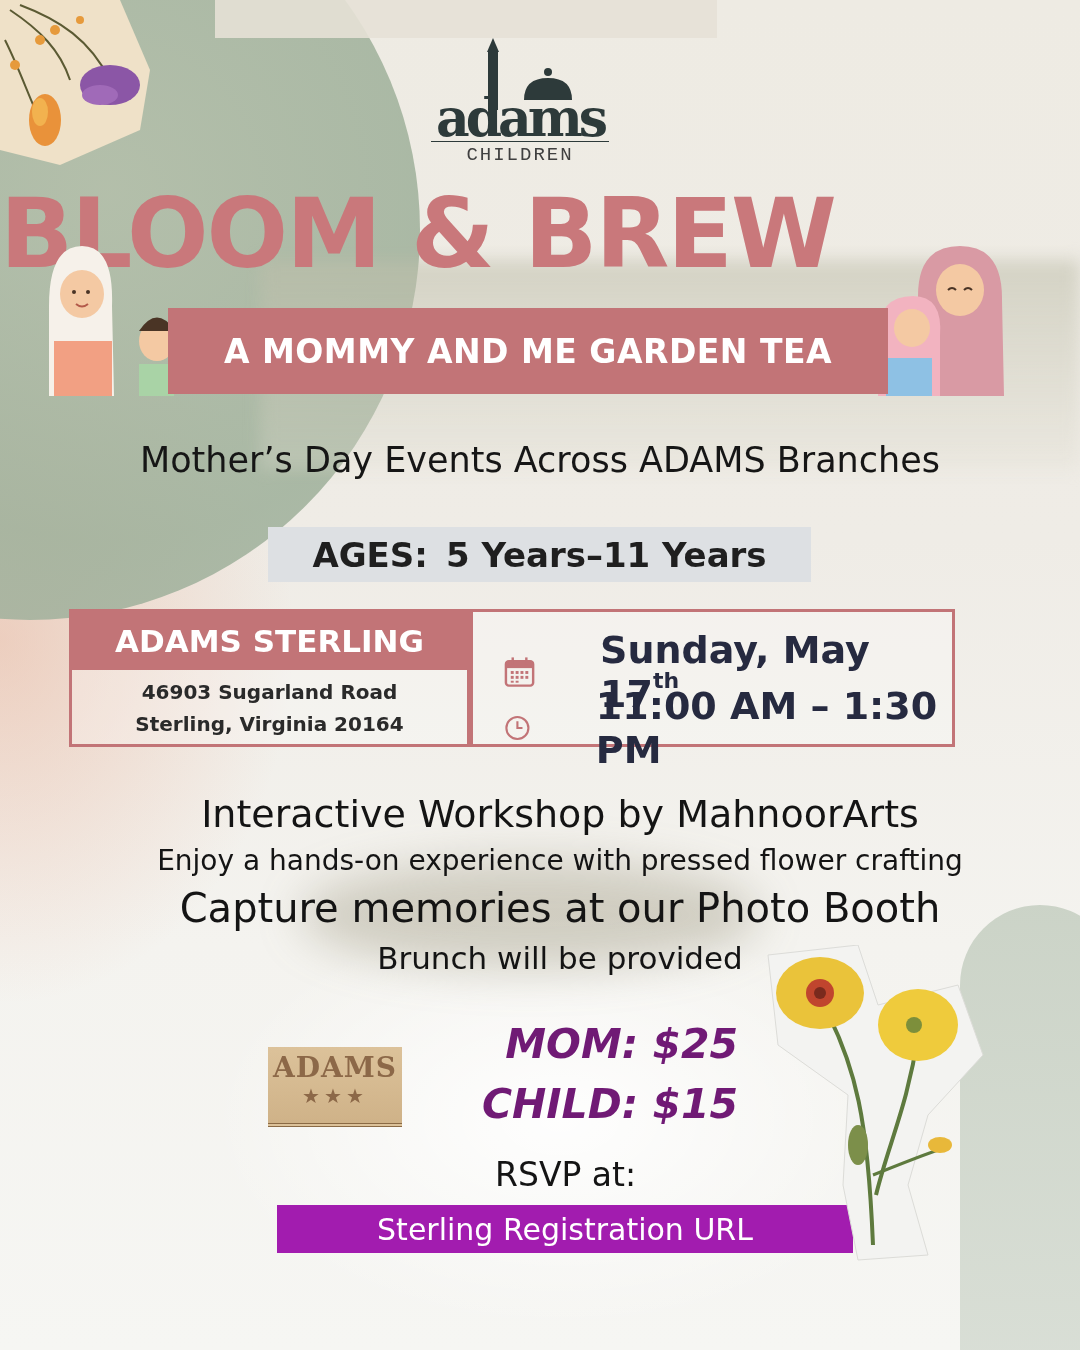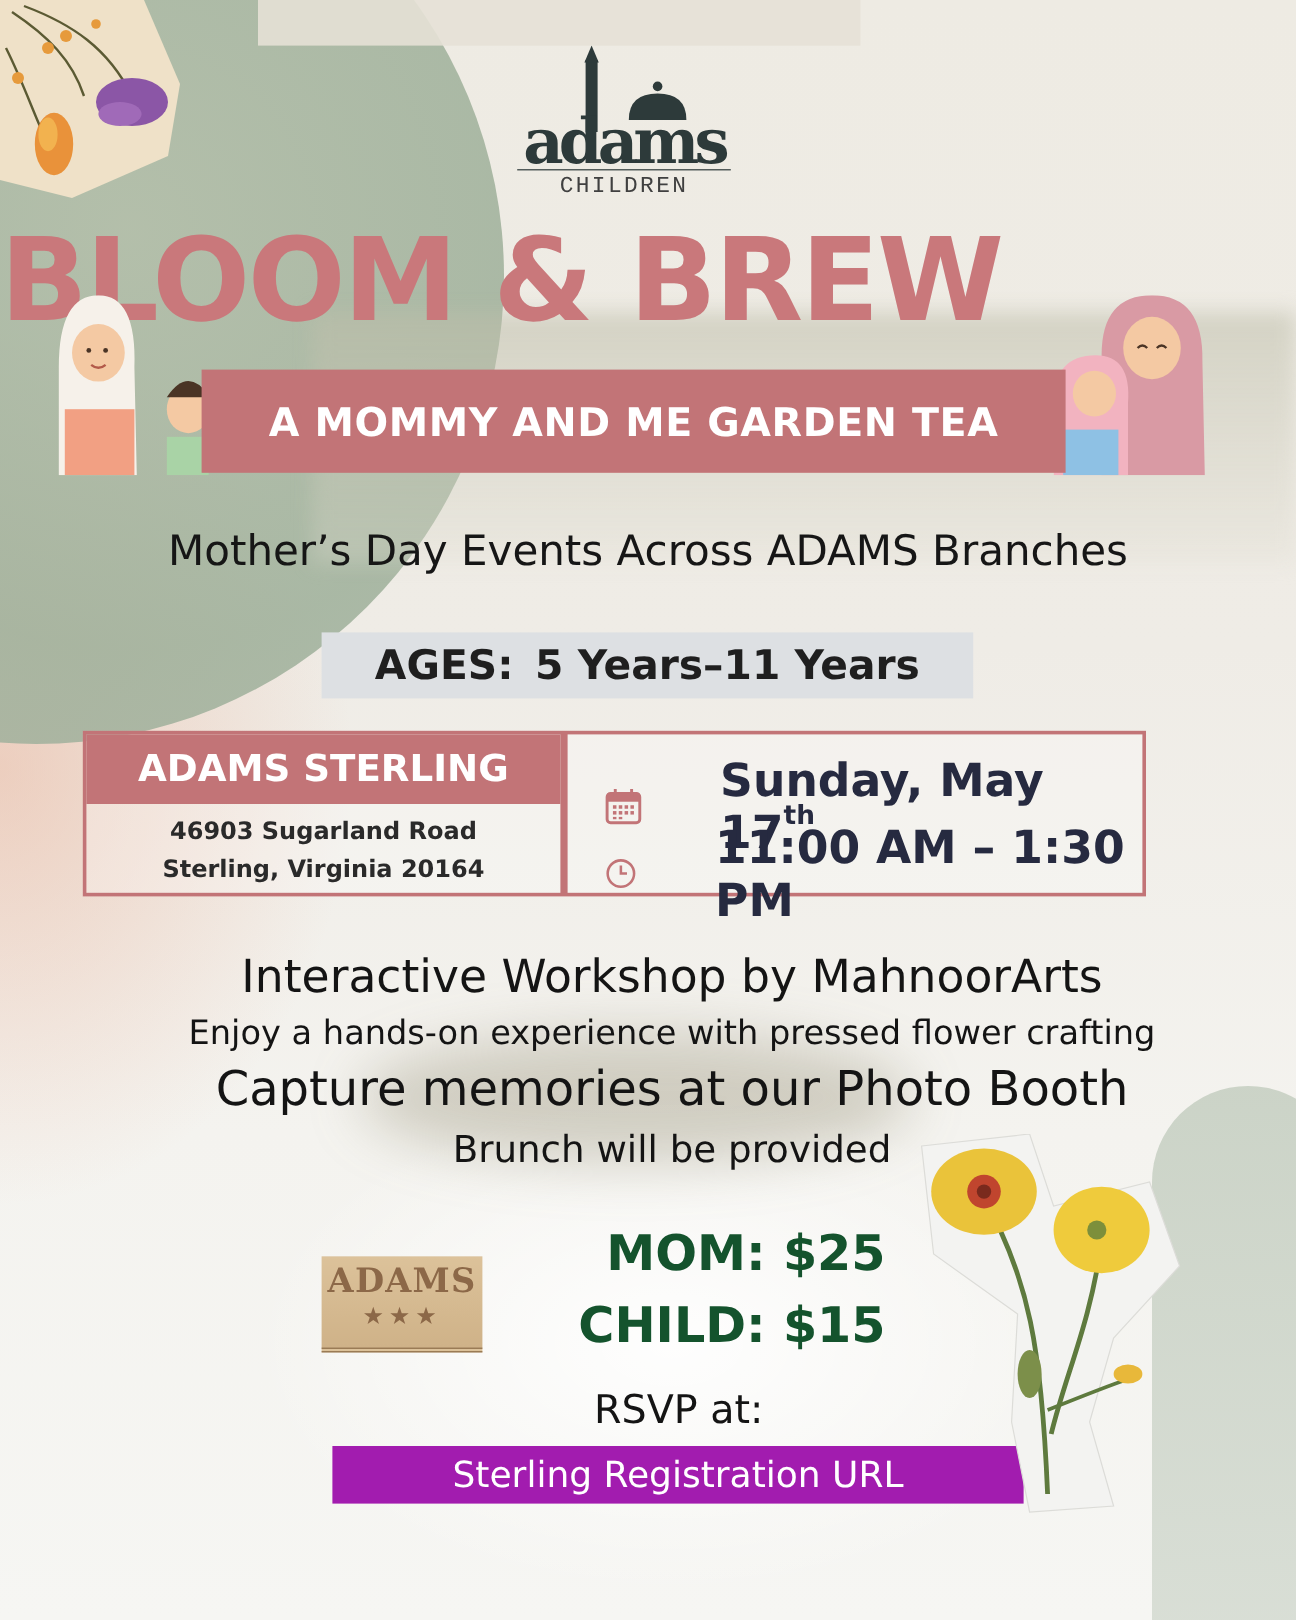--- a/index.html
+++ b/index.html
@@ -119,21 +119,21 @@
     background: linear-gradient(180deg, #dcc29a, #cfb288);
     border-bottom: 4px double #8a6a45;
     text-align: center;
   }
   .ticket .t1 {
     font-family: "DejaVu Serif", serif; font-weight: bold; font-size: 28px;
     color: #8c6848; letter-spacing: 1px; padding-top: 4px;
   }
   .ticket .t2 { font-size: 20px; color: #8c6848; letter-spacing: 4px; line-height: 24px; }
 
-  .price { right: 342px; text-align: center; font-weight: bold; font-size: 41px; color: #14532d; }
+  .price { right: 342px; text-align: center; font-weight: bold; font-size: 41px; color: #701a75; font-style: italic; }
   .p1 { top: 1020px; }
   .p2 { top: 1080px; }
 
   .rsvp { left: 495px; top: 1155px; font-size: 33px; color: #141414; }
   .rsvp-btn {
     left: 277px; top: 1205px; width: 576px; height: 48px;
     background: #a21caf; color: #ffffff;
     display: flex; align-items: center; justify-content: center;
     font-size: 30px; cursor: pointer;
   }

